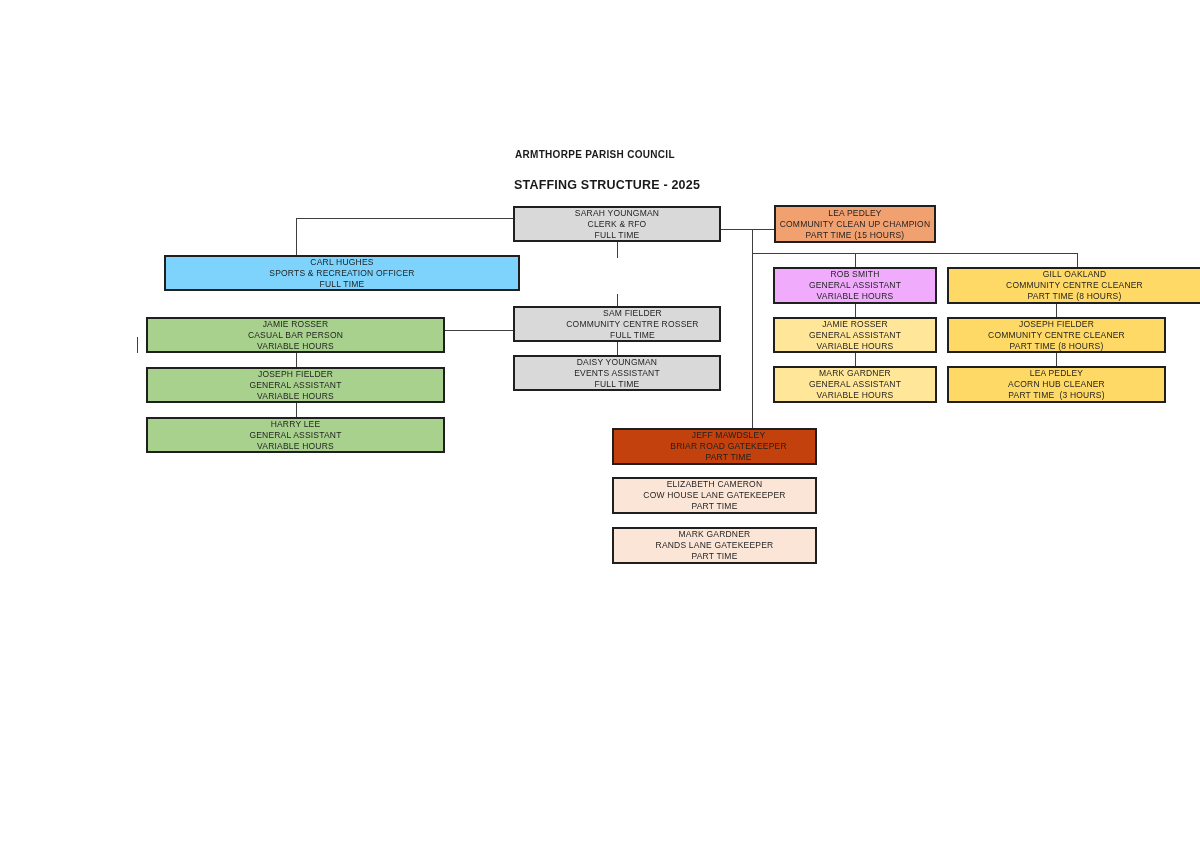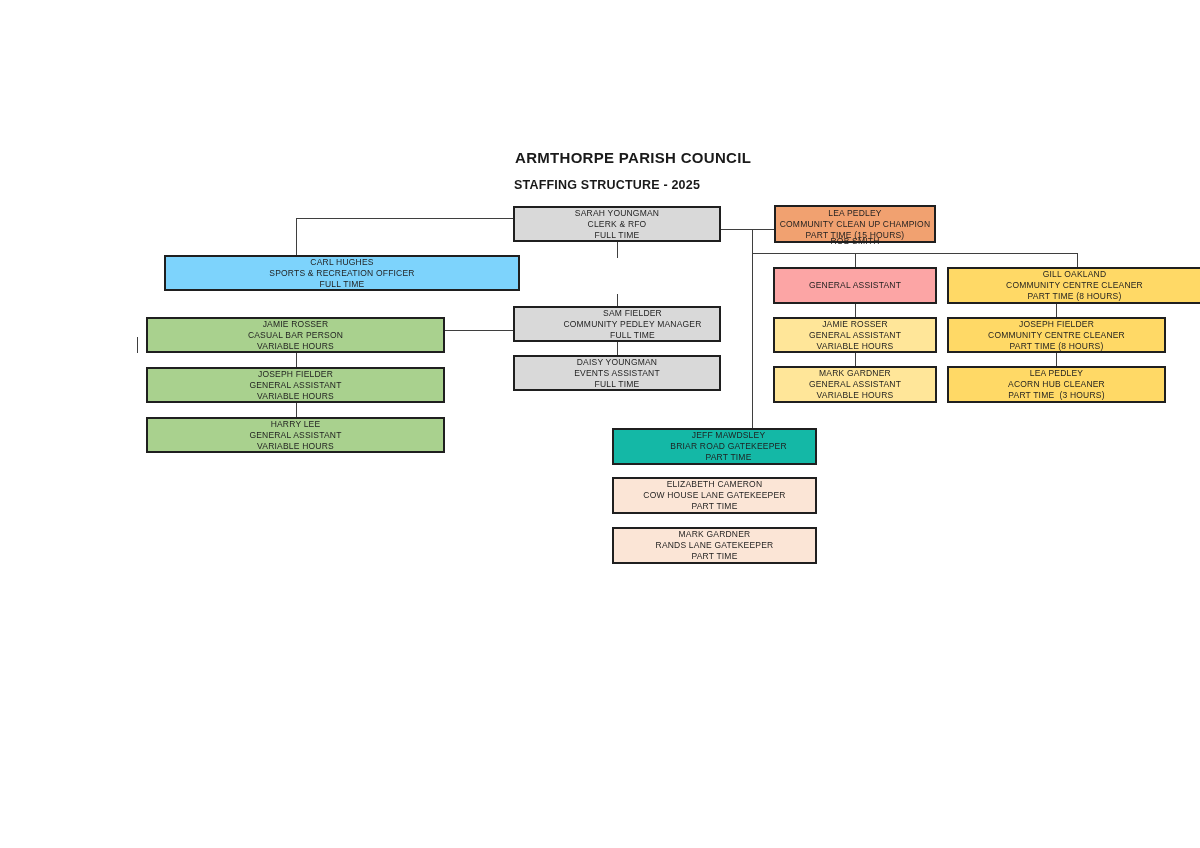--- a/index.html
+++ b/index.html
@@ -2,21 +2,21 @@
 <html><head>
 <meta charset="utf-8">
 <style>
   html,body{margin:0;padding:0;background:#ffffff;}
   .canvas{
     position:relative;width:1200px;height:848px;background:#ffffff;
     font-family:"Liberation Sans",sans-serif;overflow:hidden;
   }
   .title{
     position:absolute;left:515px;top:149px;
-    font-size:15px;font-weight:bold;color:#1a1a1a;letter-spacing:.3px;white-space:pre;
+    font-size:10px;font-weight:bold;color:#1a1a1a;letter-spacing:.3px;white-space:pre;
   }
   .subtitle{
     position:absolute;left:514px;top:178px;
     font-size:12.5px;font-weight:bold;color:#1a1a1a;letter-spacing:.2px;white-space:pre;
   }
   .box{
     position:absolute;box-sizing:border-box;
     display:flex;flex-direction:column;justify-content:center;align-items:center;
     text-align:center;
   }
@@ -60,21 +60,21 @@
       <div class="box-line">COMMUNITY CLEAN UP CHAMPION</div>
       <div class="box-line">PART TIME (15 HOURS)</div>
     </div>
     <div class="box" style="left: 148px; top: 255px; width: 356px; height: 36px; background: #7dd3fc; border: 2px solid rgb(31, 31, 31); margin-left: 16px;">
       <div class="box-line">CARL HUGHES</div>
       <div class="box-line">SPORTS &amp; RECREATION OFFICER</div>
       <div class="box-line">FULL TIME</div>
     </div>
     <div class="box" style="left: 513px; top: 306px; width: 208px; height: 36px; background: rgb(217, 217, 217); border: 2px solid rgb(31, 31, 31); padding-left: 31px;">
       <div class="box-line">SAM FIELDER</div>
-      <div class="box-line">COMMUNITY PEDLEY MANAGER</div>
+      <div class="box-line">COMMUNITY CENTRE ROSSER</div>
       <div class="box-line">FULL TIME</div>
     </div>
     <div class="box" style="left: 513px; top: 355px; width: 208px; height: 36px; background: rgb(217, 217, 217); border: 2px solid rgb(31, 31, 31);">
       <div class="box-line">DAISY YOUNGMAN</div>
       <div class="box-line">EVENTS ASSISTANT</div>
       <div class="box-line">FULL TIME</div>
     </div>
     <div class="box" style="left: 146px; top: 317px; width: 299px; height: 36px; background: rgb(169, 209, 142); border: 2px solid rgb(31, 31, 31);">
       <div class="box-line">JAMIE ROSSER</div>
       <div class="box-line">CASUAL BAR PERSON</div>
@@ -83,21 +83,21 @@
     <div class="box" style="left: 146px; top: 367px; width: 299px; height: 36px; background: rgb(169, 209, 142); border: 2px solid rgb(31, 31, 31);">
       <div class="box-line">JOSEPH FIELDER</div>
       <div class="box-line">GENERAL ASSISTANT</div>
       <div class="box-line">VARIABLE HOURS</div>
     </div>
     <div class="box" style="left: 146px; top: 417px; width: 299px; height: 36px; background: rgb(169, 209, 142); border: 2px solid rgb(31, 31, 31); text-align: right;">
       <div class="box-line">HARRY LEE</div>
       <div class="box-line">GENERAL ASSISTANT</div>
       <div class="box-line">VARIABLE HOURS</div>
     </div>
-    <div class="box" style="left: 773px; top: 267px; width: 164px; height: 37px; background: #fca5a5; border: 2px solid rgb(31, 31, 31); gap: 33px;">
+    <div class="box" style="left: 773px; top: 267px; width: 164px; height: 37px; background: #f0abfc; border: 2px solid rgb(31, 31, 31);">
       <div class="box-line">ROB SMITH</div>
       <div class="box-line">GENERAL ASSISTANT</div>
       <div class="box-line">VARIABLE HOURS</div>
     </div>
     <div class="box" style="left: 773px; top: 317px; width: 164px; height: 36px; background: rgb(255, 230, 153); border: 2px solid rgb(31, 31, 31);">
       <div class="box-line">JAMIE ROSSER</div>
       <div class="box-line">GENERAL ASSISTANT</div>
       <div class="box-line">VARIABLE HOURS</div>
     </div>
     <div class="box" style="left: 773px; top: 366px; width: 164px; height: 37px; background: rgb(255, 230, 153); border: 2px solid rgb(31, 31, 31);">
@@ -113,21 +113,21 @@
     <div class="box" style="left: 947px; top: 317px; width: 219px; height: 36px; background: rgb(255, 217, 102); border: 2px solid rgb(31, 31, 31);">
       <div class="box-line">JOSEPH FIELDER</div>
       <div class="box-line">COMMUNITY CENTRE CLEANER</div>
       <div class="box-line">PART TIME (8 HOURS)</div>
     </div>
     <div class="box" style="left: 947px; top: 366px; width: 219px; height: 37px; background: rgb(255, 217, 102); border: 2px solid rgb(31, 31, 31);">
       <div class="box-line">LEA PEDLEY</div>
       <div class="box-line">ACORN HUB CLEANER</div>
       <div class="box-line">PART TIME  (3 HOURS)</div>
     </div>
-    <div class="box" style="left: 612px; top: 428px; width: 205px; height: 37px; background: #14b8a6; border: 2px solid rgb(31, 31, 31); padding-left: 28px;">
+    <div class="box" style="left: 612px; top: 428px; width: 205px; height: 37px; background: #c2410c; border: 2px solid rgb(31, 31, 31); padding-left: 28px;">
       <div class="box-line">JEFF MAWDSLEY</div>
       <div class="box-line">BRIAR ROAD GATEKEEPER</div>
       <div class="box-line">PART TIME</div>
     </div>
     <div class="box" style="left: 612px; top: 477px; width: 205px; height: 37px; background: rgb(251, 229, 214); border: 2px solid rgb(31, 31, 31);">
       <div class="box-line">ELIZABETH CAMERON</div>
       <div class="box-line">COW HOUSE LANE GATEKEEPER</div>
       <div class="box-line">PART TIME</div>
     </div>
     <div class="box" style="left: 612px; top: 527px; width: 205px; height: 37px; background: rgb(251, 229, 214); border: 2px solid rgb(31, 31, 31);">

